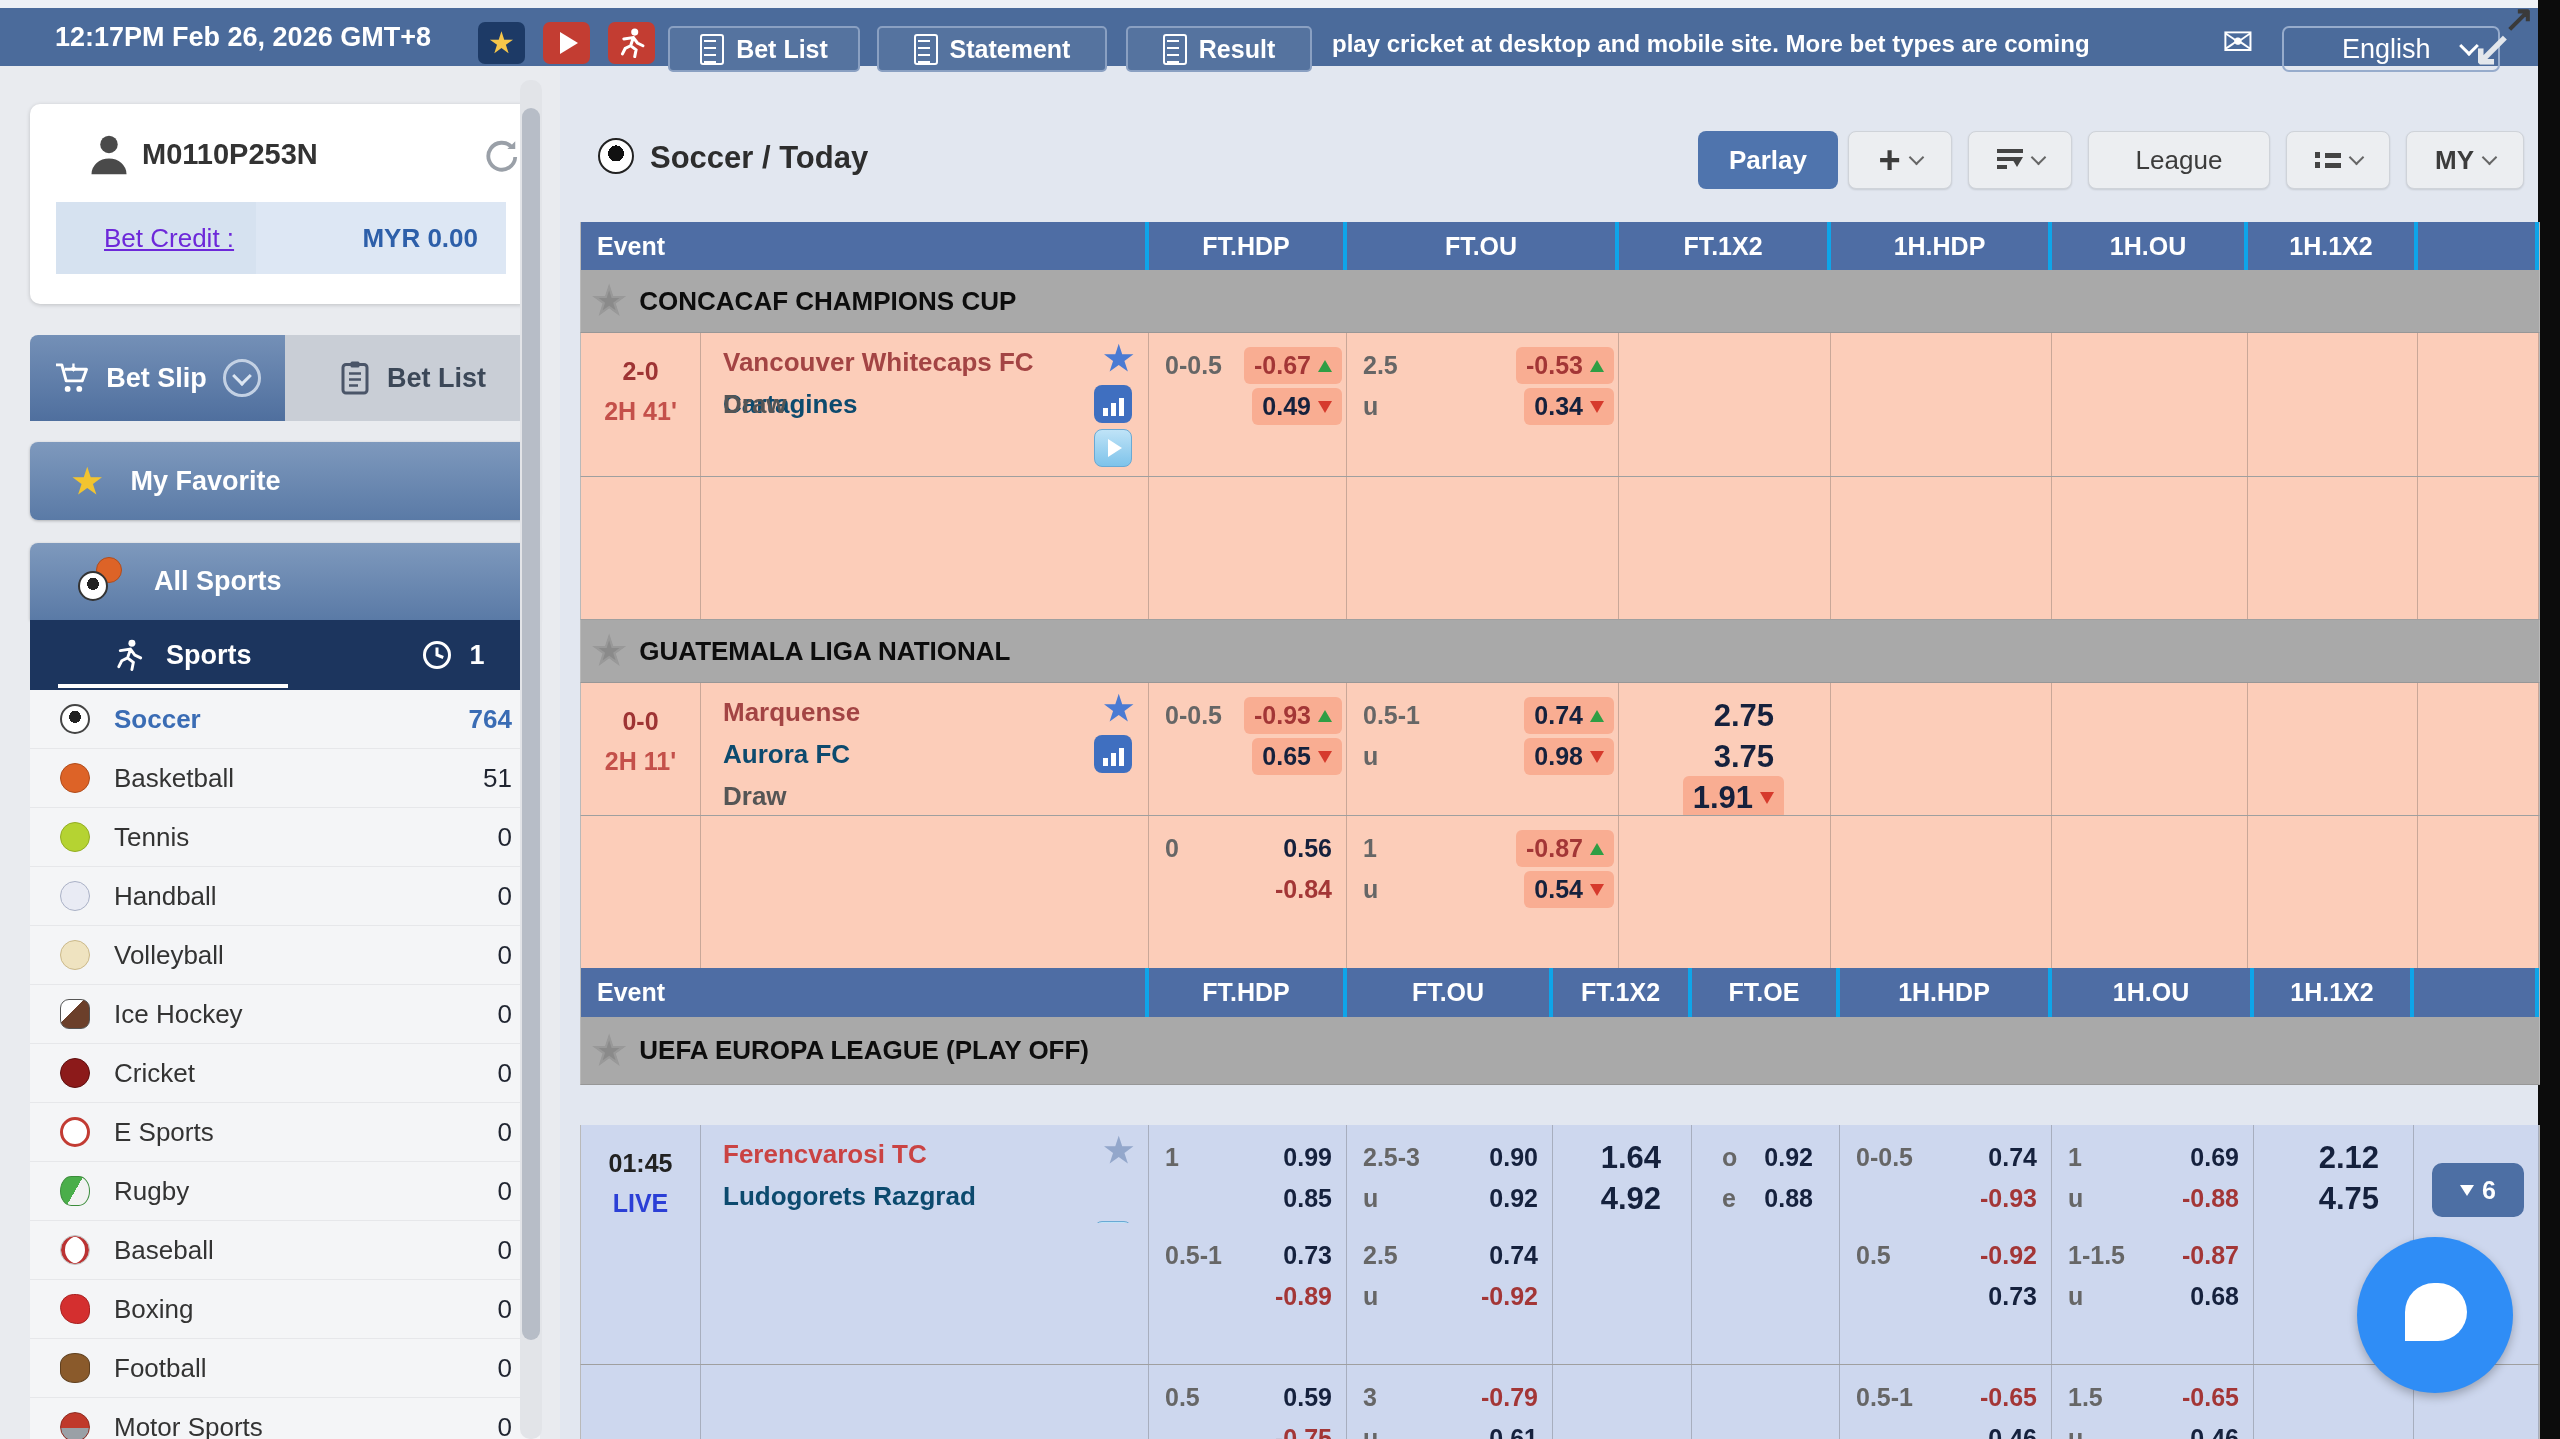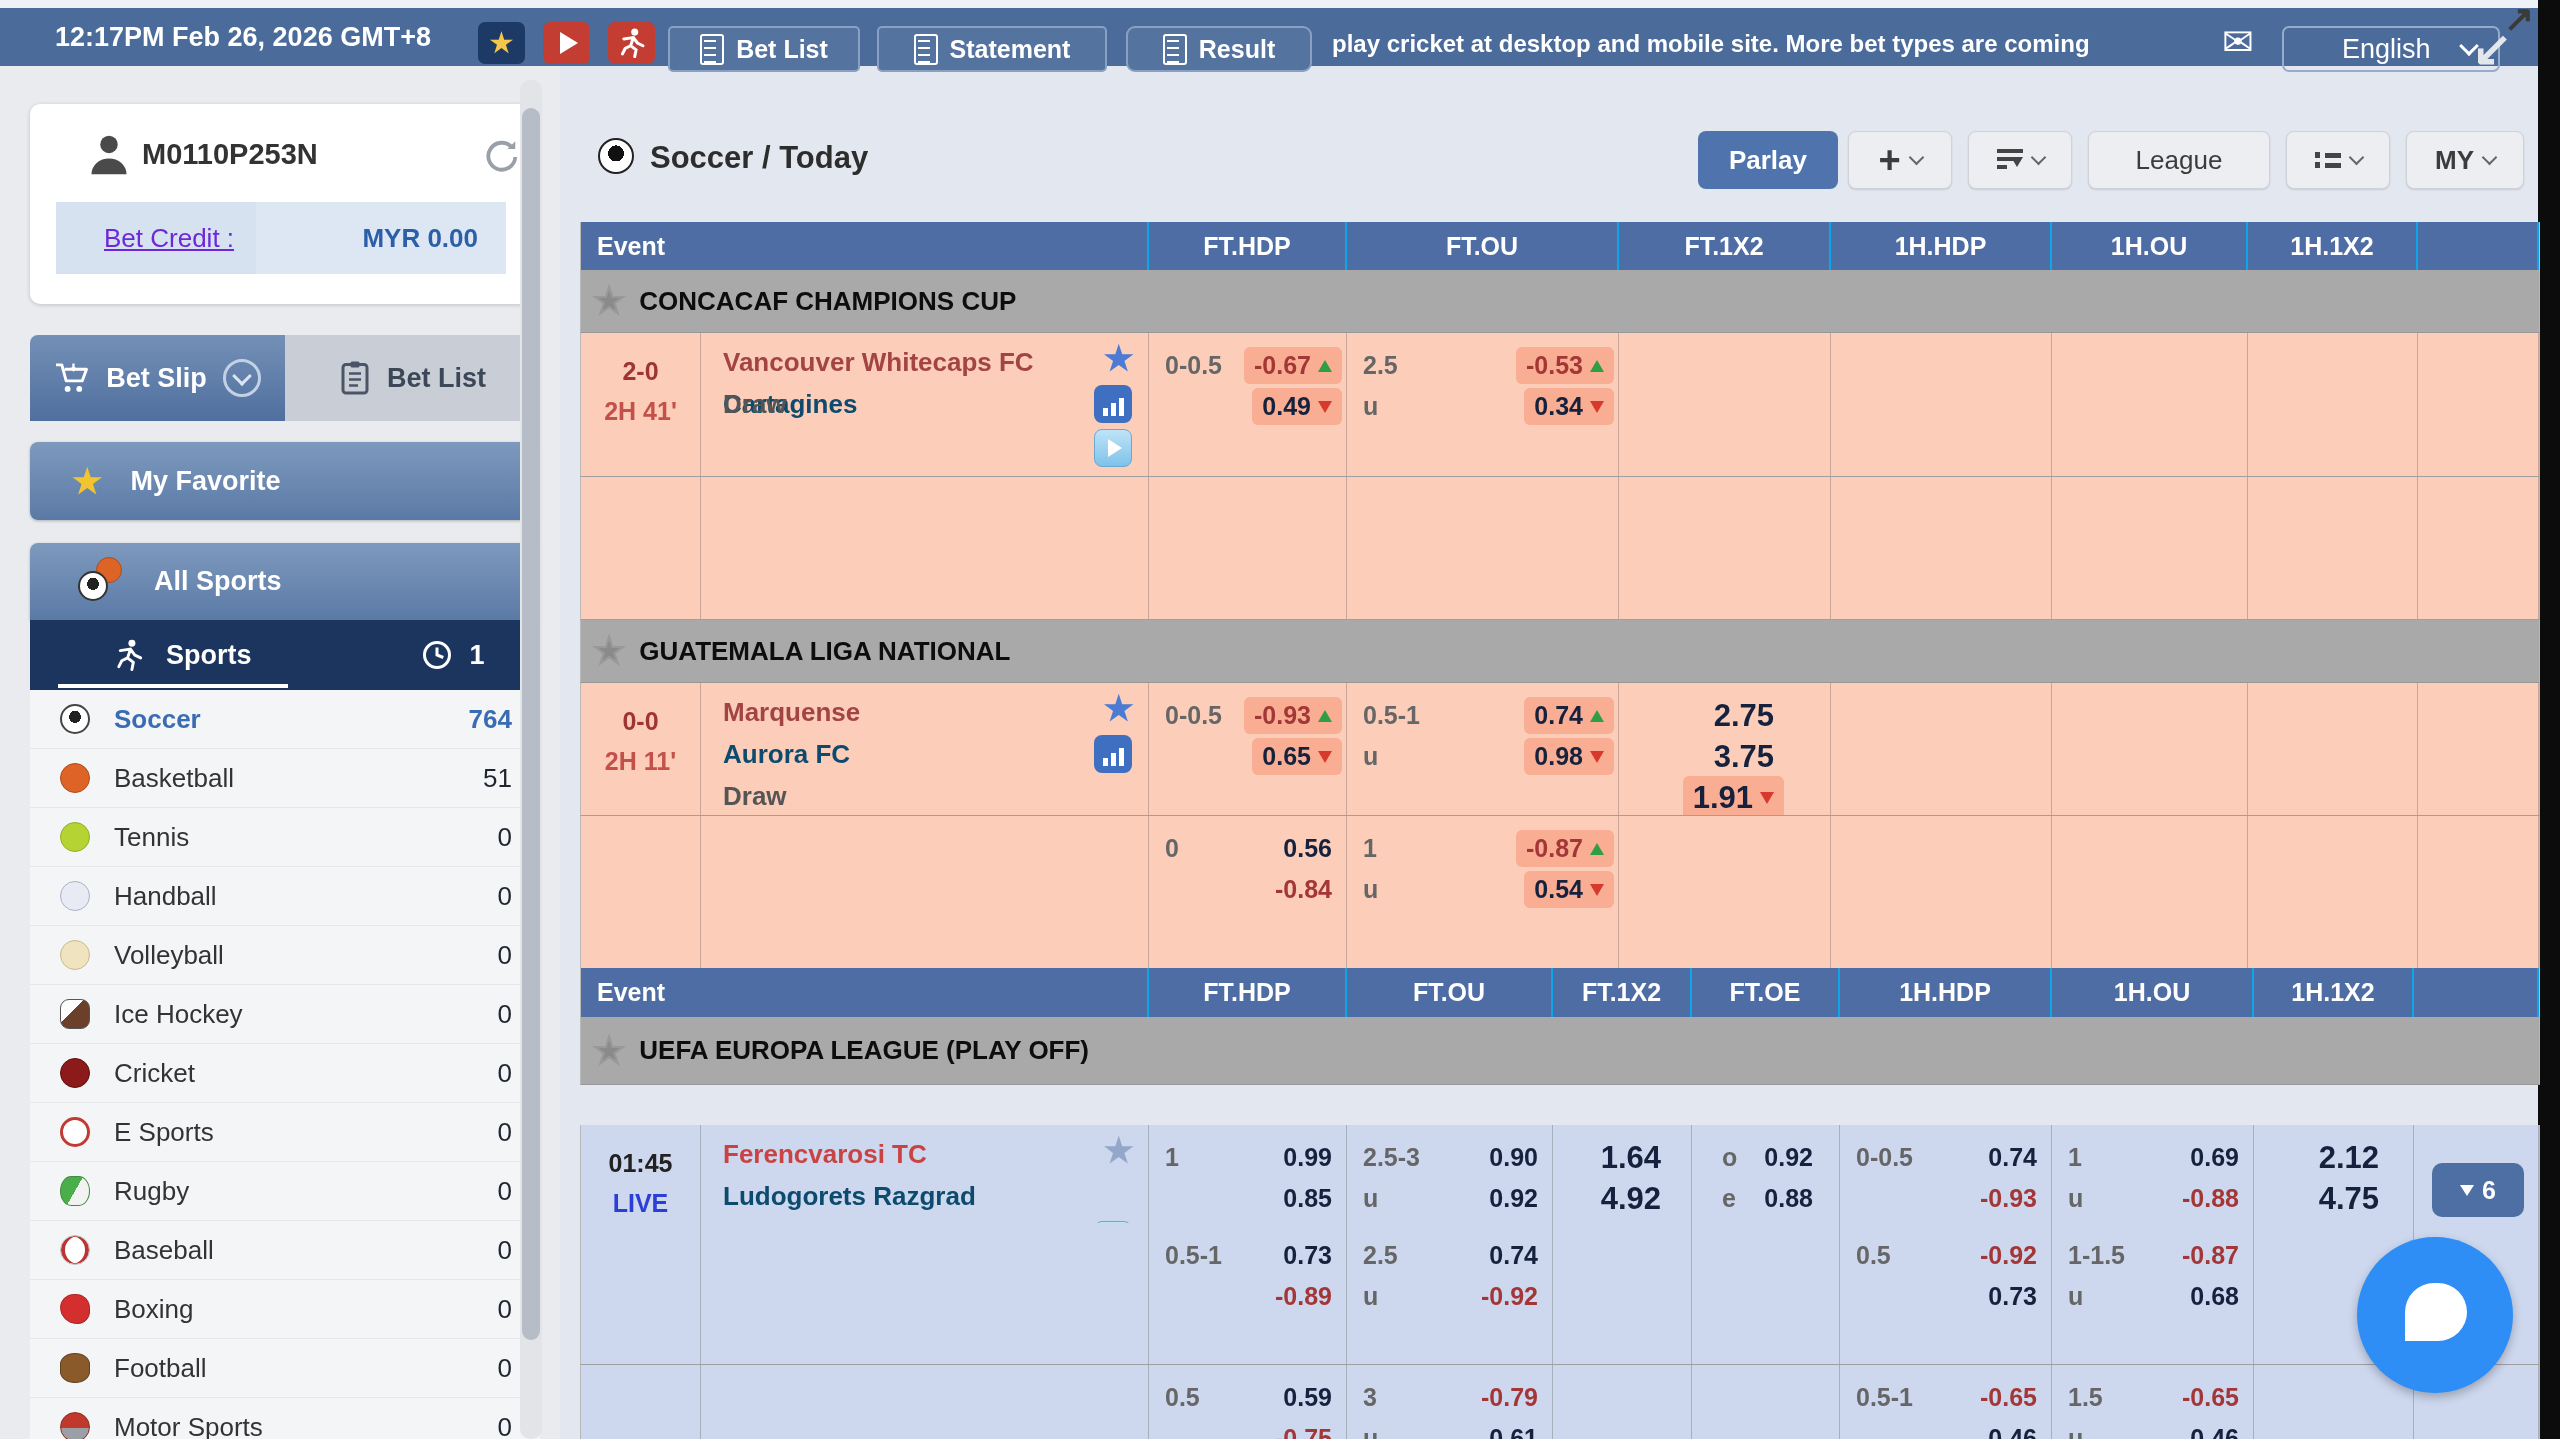--- a/index.html
+++ b/index.html
@@ -85,21 +85,21 @@
   .sort-ic i:nth-child(2){top:8px;width:18px;}
   .sort-ic i:nth-child(3){top:16px;width:10px;}
   .sort-ic b{position:absolute;right:0;top:8px;width:0;height:0;border-left:6px solid transparent;border-right:6px solid transparent;border-top:10px solid #444;}
   .list-ic{display:inline-block;width:26px;}
   .list-ic i{display:flex;align-items:center;gap:5px;margin:4px 0;}
   .list-ic i:before{content:"";width:6px;height:6px;background:#444;}
   .list-ic i:after{content:"";width:16px;height:5px;background:#444;}
   
   .trow{position:absolute;left:580px;width:1960px;display:flex;box-sizing:border-box;border-left:1px solid #b9b9b9;border-right:1px solid #b9b9b9;}
   .thead{background:#4e6da4;color:#fff;font-size:25px;font-weight:bold;}
-  .thead .hc{display:flex;align-items:center;justify-content:center;border-right:2px solid #0ea5e9;box-sizing:border-box;height:100%;}
+  .thead .hc{display:flex;align-items:center;justify-content:center;border-right:4px solid #0ea5e9;box-sizing:border-box;height:100%;}
   .thead .hc.ev{justify-content:flex-start;padding-left:16px;}
   .league{background:#a9a9a9;color:#0d0d0d;font-size:26px;font-weight:bold;align-items:center;border-bottom:1px solid #979797;}
   .league .lstar{color:#8a8a8a;font-size:36px;margin:0 14px 0 12px;-webkit-text-stroke:1px #999;}
   .bg-pink{background:#fccdb9;}
   .bg-blue{background:#cdd7ee;}
   .mrow{border-bottom:1px solid #9f9f9f;}
   .cell{border-right:1px solid rgba(70,70,70,.28);box-sizing:border-box;position:relative;}
   
   .c-score{width:120px;}.c-team{width:448px;}.c1{width:198px;}.c2{width:272px;}.c3{width:212px;}.c4{width:221px;}.c5{width:196px;}.c6{width:170px;}.c7{flex:1;}
   
@@ -163,21 +163,21 @@
     </svg>
   </div>
   <div class="abs tbbtn" style="left:668px;width:192px;">
     <span class="doc-ic"></span>
     <span>Bet List</span>
   </div>
   <div class="abs tbbtn" style="left:877px;width:230px;">
     <span class="doc-ic"></span>
     <span>Statement</span>
   </div>
-  <div class="abs tbbtn" style="left:1126px;width:186px;border-radius:9px;">
+  <div class="abs tbbtn" style="left:1126px;width:186px;">
     <span class="doc-ic"></span>
     <span>Result</span>
   </div>
   <div class="abs tb-marquee">play cricket at desktop and mobile site. More bet types are coming</div>
   <div class="abs mail-glyph">✉</div>
   <div class="abs langsel">
     <span class="lab">English</span>
     <span class="chev"></span>
   </div>
 </div>

